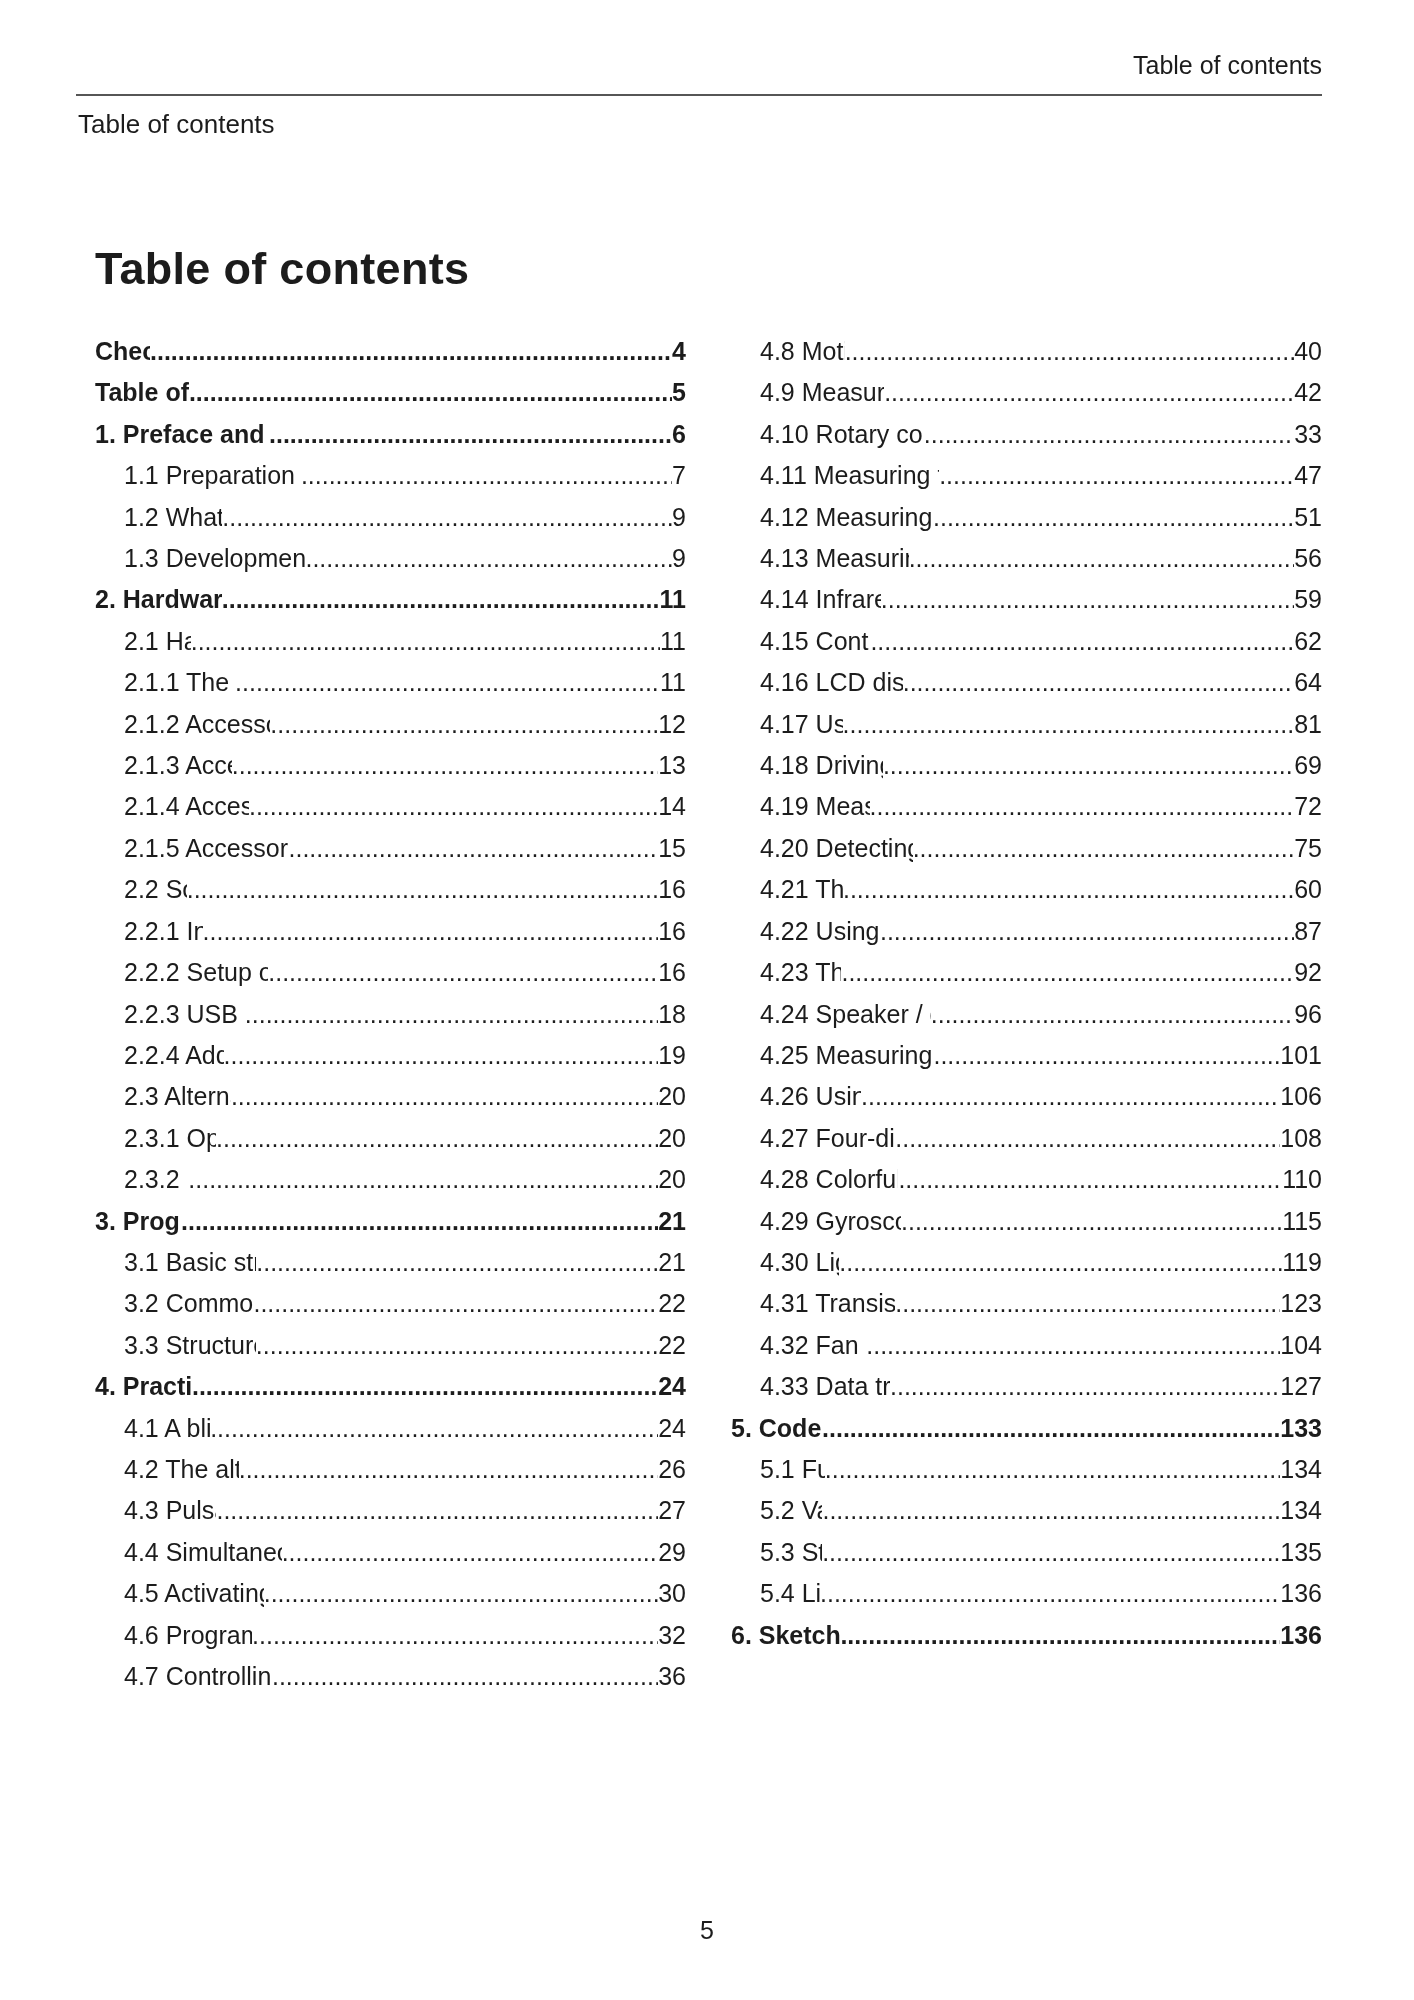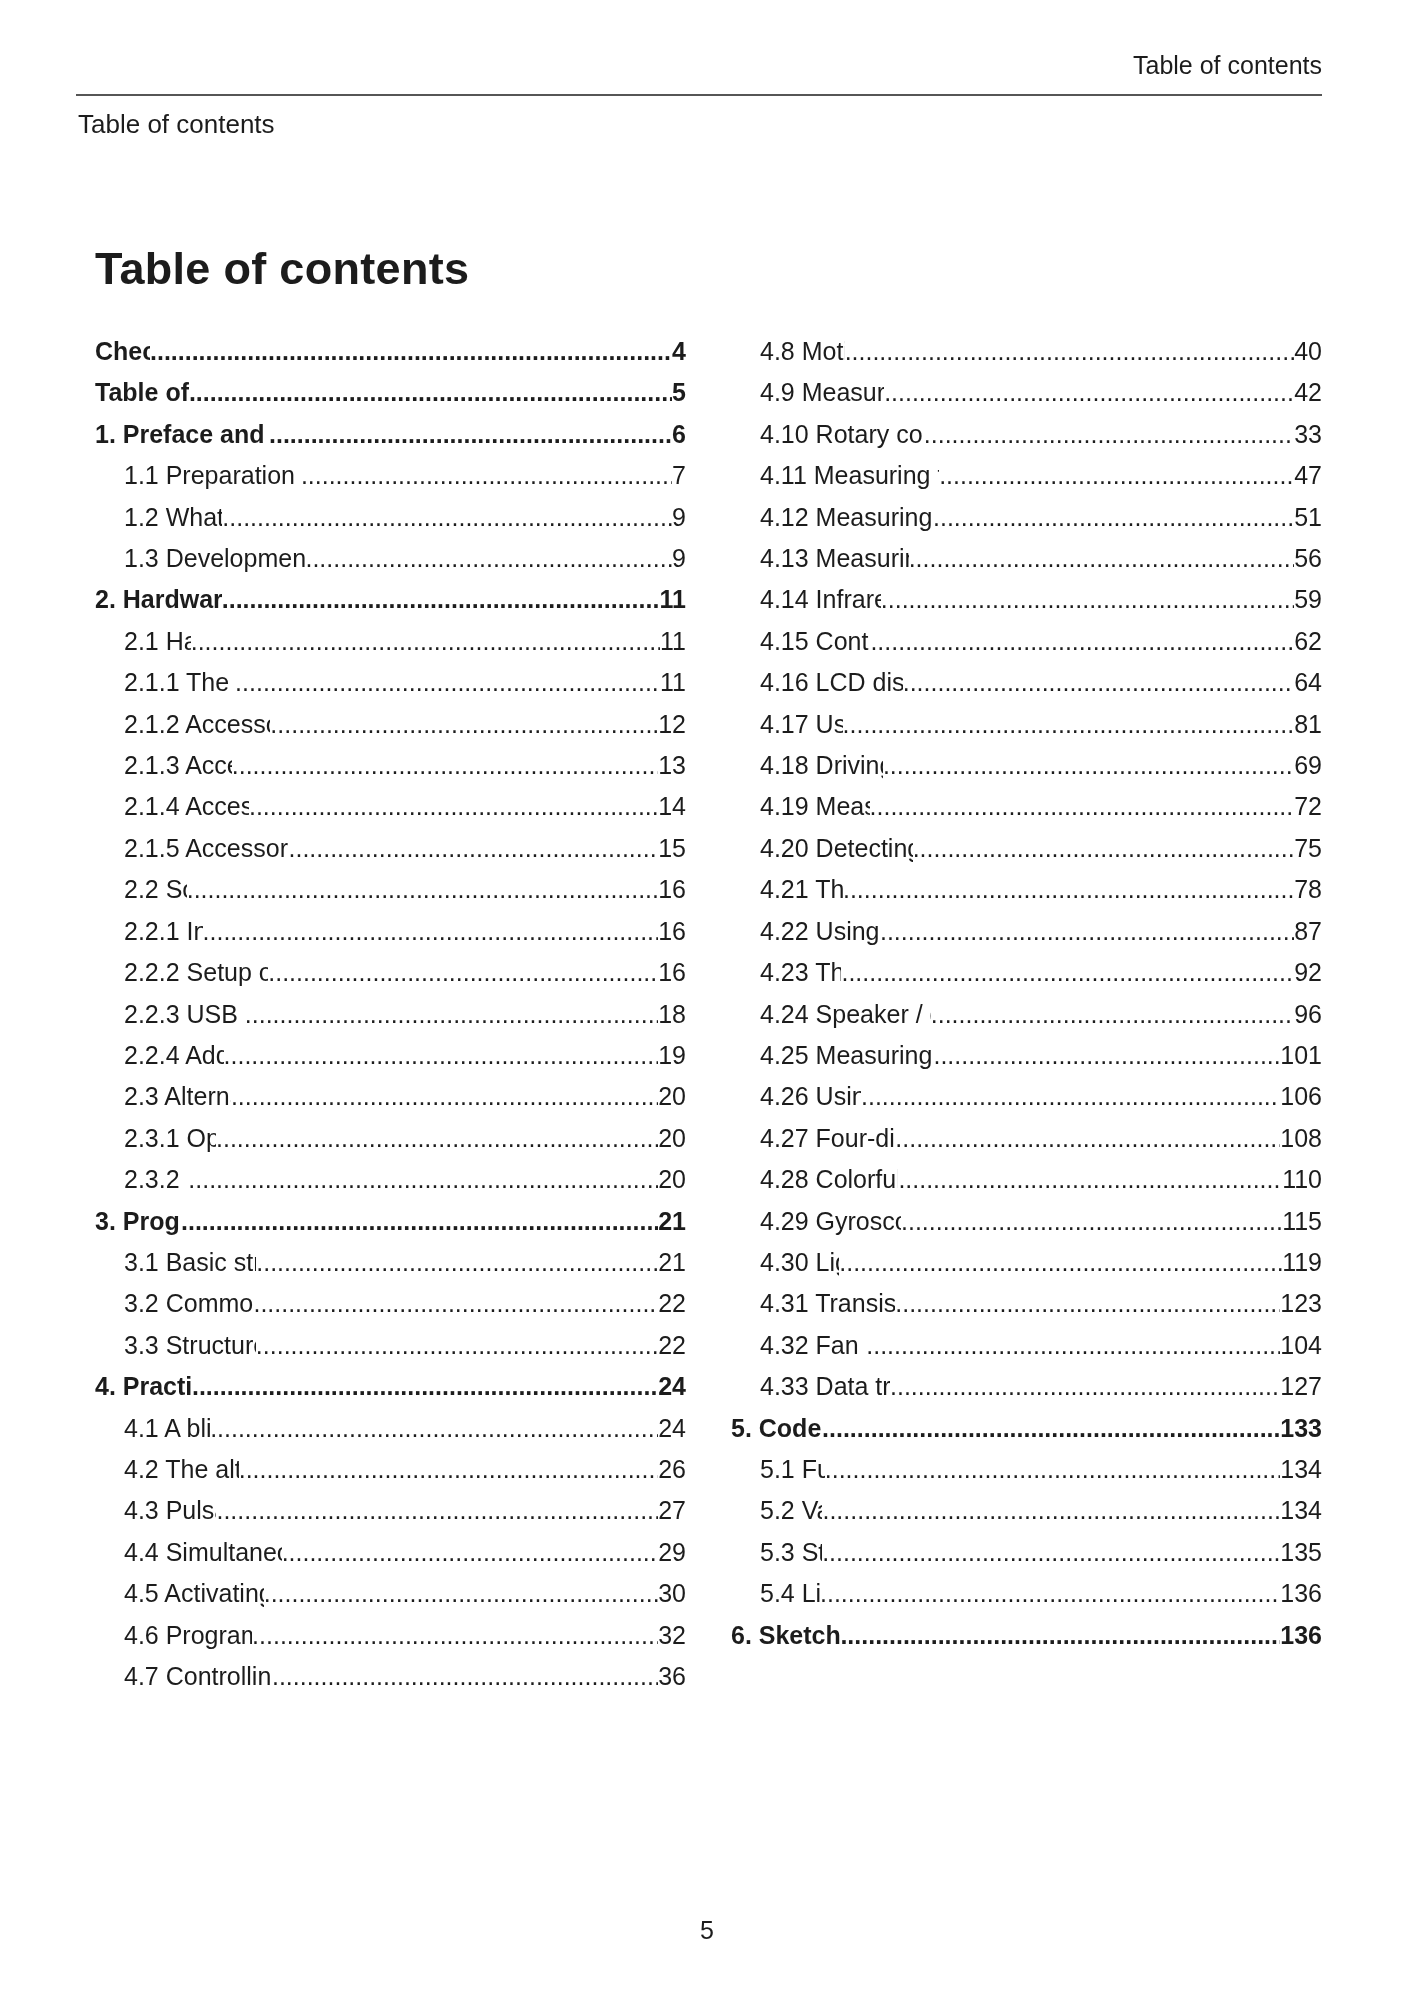--- a/index.html
+++ b/index.html
@@ -337,21 +337,21 @@
           <span class="toc-page">72</span>
         </div>
         <div class="toc-row sub">
           <span class="toc-label">4.20 Detecting water droplets and rain</span>
           <span class="toc-leader"></span>
           <span class="toc-page">75</span>
         </div>
         <div class="toc-row sub">
           <span class="toc-label">4.21 The Joystick</span>
           <span class="toc-leader"></span>
-          <span class="toc-page">78</span>
+          <span class="toc-page">60</span>
         </div>
         <div class="toc-row sub">
           <span class="toc-label">4.22 Using RFID chip cards</span>
           <span class="toc-leader"></span>
           <span class="toc-page">87</span>
         </div>
         <div class="toc-row sub">
           <span class="toc-label">4.23 The Keypad</span>
           <span class="toc-leader"></span>
           <span class="toc-page">92</span>

